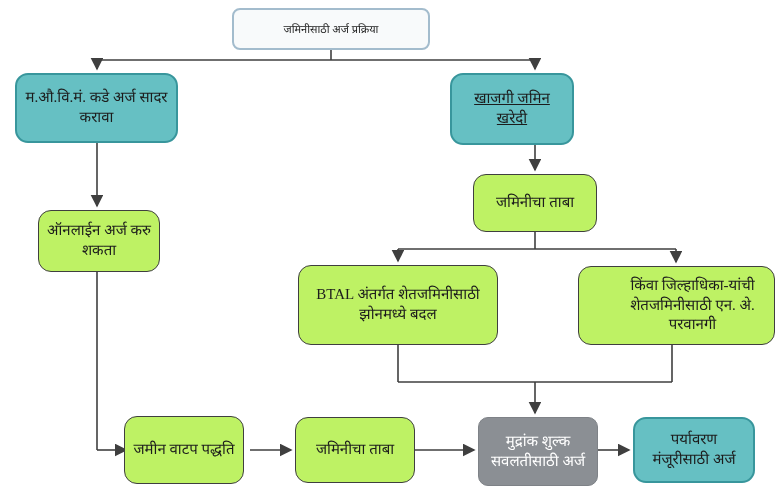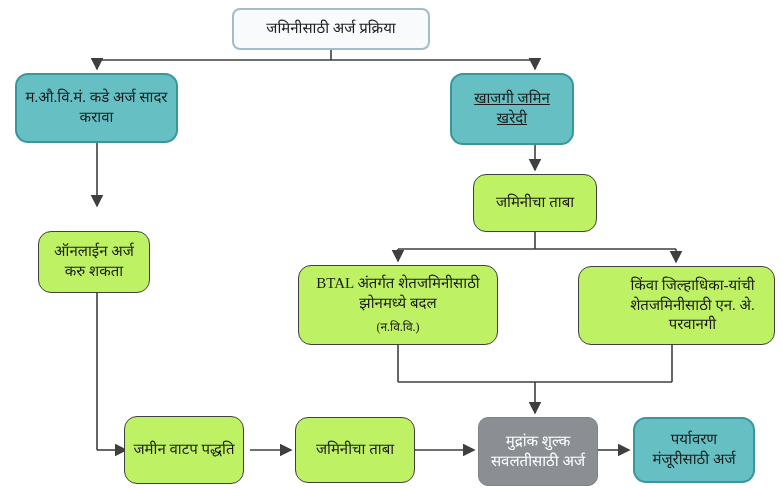--- a/index.html
+++ b/index.html
@@ -35,41 +35,41 @@
     line-height: 1.32;
     color: #1c1c1c;
     padding: 3px 8px;
   }
   .node .lbl { width: 100%; }
   .node-start {
     left: 232px; top: 8px; width: 198px; height: 42px;
     background: #f8fafb;
     border: 2px solid #a3bccd;
     border-radius: 8px;
-    font-size: 15px;
+    font-size: 11px;
   }
   .node-teal {
     background: #66c0c3;
     border: 2px solid #38969c;
     border-radius: 13px;
   }
   .node-white {
     background: #bef264;
     border: 1.6px solid #3f3f3f;
     border-radius: 13px;
   }
   .node-gray {
     background: #8b8f94;
     border: 1px solid #7e8287;
     border-radius: 10px;
     color: #ffffff;
   }
   .node-midc        { left: 15px;  top: 73px;  width: 163px; height: 70px; }
   .node-private     { left: 450px; top: 73px;  width: 124px; height: 72px; text-decoration: underline; }
-  .node-online      { left: 38px;  top: 210px; width: 112px; height: 62px; margin-top: 21px; }
+  .node-online      { left: 38px;  top: 210px; width: 122px; height: 62px; }
   .node-possession1 { left: 473px; top: 174px; width: 124px; height: 58px; }
   .node-btal        { left: 298px; top: 265px; width: 200px; height: 80px; }
   .node-collector   { left: 578px; top: 266px; width: 197px; height: 79px; padding-left: 40px; }
   .node-allotment   { left: 124px; top: 416px; width: 120px; height: 68px; }
   .node-possession2 { left: 295px; top: 417px; width: 120px; height: 66px; }
   .node-stamp       { left: 478px; top: 417px; width: 120px; height: 69px; }
   .node-environment { left: 633px; top: 417px; width: 122px; height: 66px; }
   .sublbl {
     font-size: 12px;
     margin-top: 7px;
@@ -129,21 +129,20 @@
   <div class="node node-white node-online">
     <span class="lbl">ऑनलाईन अर्ज करु शकता</span>
   </div>
 
   <div class="node node-white node-possession1">
     <span class="lbl">जमिनीचा ताबा</span>
   </div>
 
   <div class="node node-white node-btal">
     <span class="lbl">BTAL अंतर्गत शेतजमिनीसाठी झोनमध्ये बदल</span>
-    <span class="lbl sublbl">(न.वि.वि.)</span>
   </div>
 
   <div class="node node-white node-collector">
     <span class="lbl">किंवा जिल्हाधिका-यांची शेतजमिनीसाठी एन. अे. परवानगी</span>
   </div>
 
   <div class="node node-white node-allotment">
     <span class="lbl">जमीन वाटप पद्धति</span>
   </div>
 

